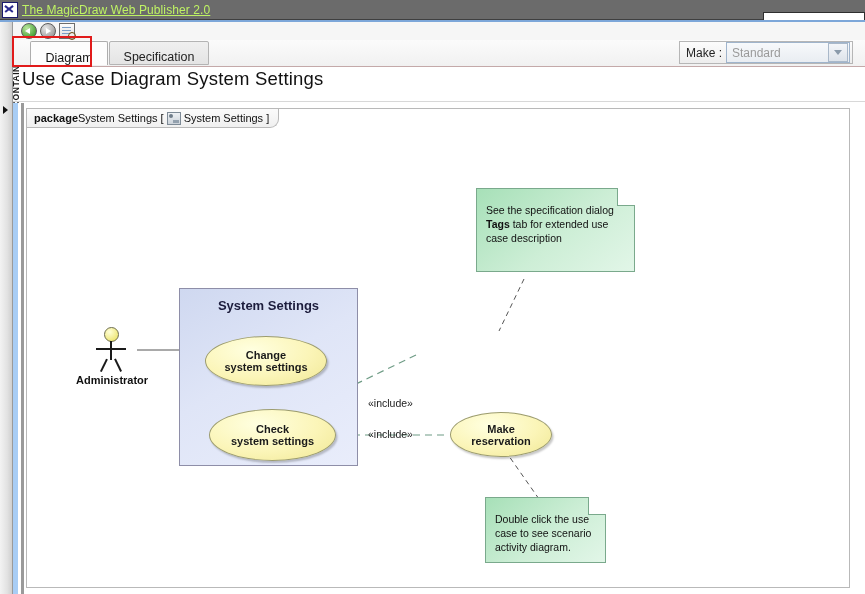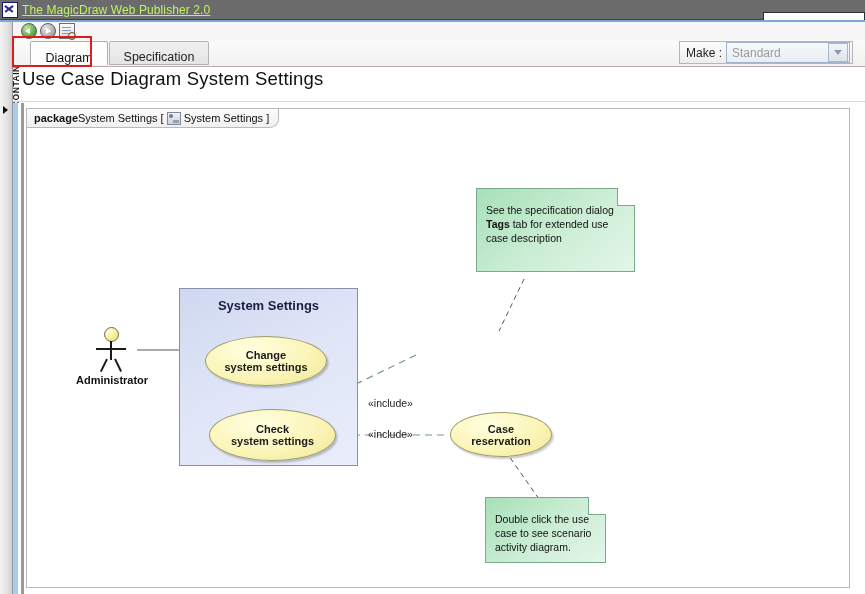--- a/index.html
+++ b/index.html
@@ -230,21 +230,21 @@
       <span>system settings</span>
     </div>
 
     <div class="uc" style="left:182px;top:300px;width:127px;height:52px;">
       <span>Check</span>
       <span>system settings</span>
     </div>
 
 
     <div class="uc" style="left:423px;top:303px;width:102px;height:45px;">
-      <span>Case</span>
+      <span>Make</span>
       <span>reservation</span>
     </div>
 
     <div class="inc-label" style="left:341px;top:288px;">«include»</div>
     <div class="inc-label" style="left:341px;top:319px;">«include»</div>
 
     <div class="actor" style="left:57px;top:218px;">
       <span class="head"></span>
       <span class="body"></span>
       <span class="arms"></span>

